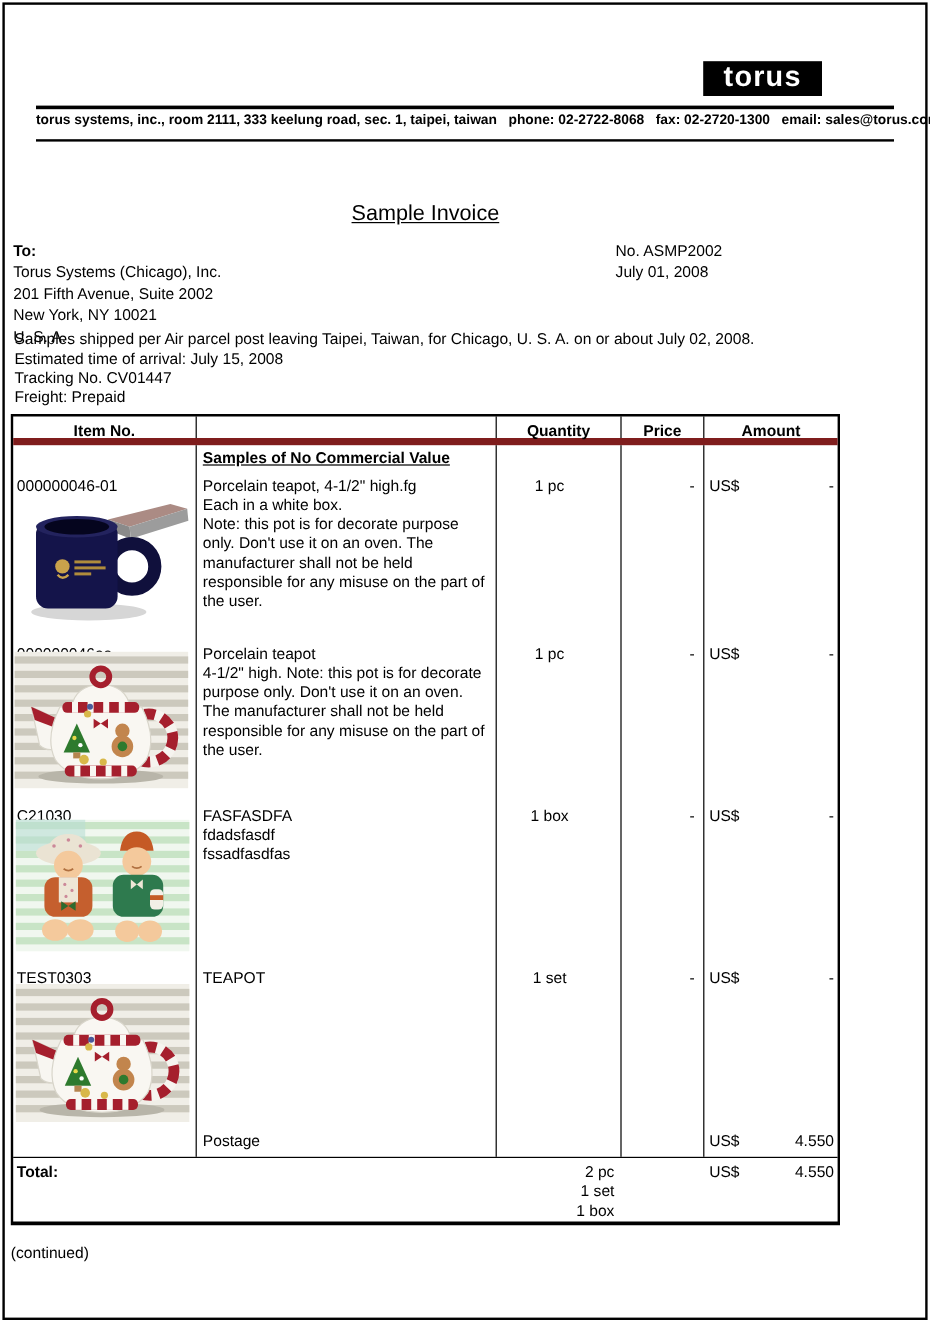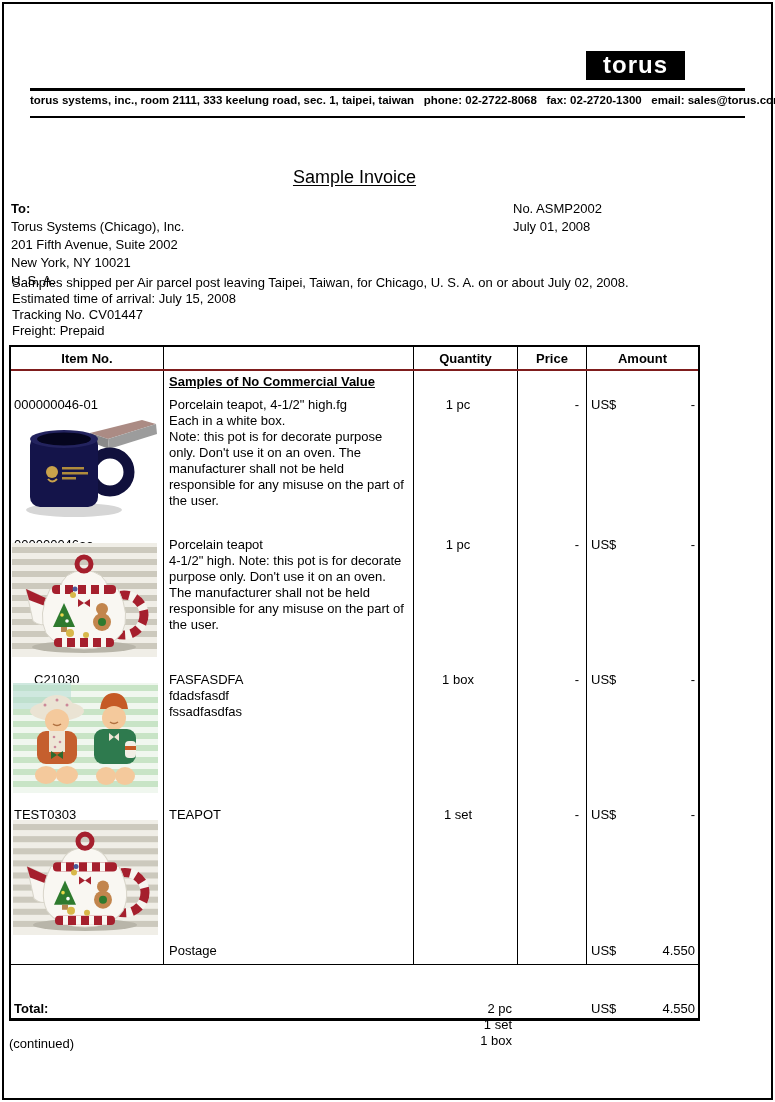--- a/index.html
+++ b/index.html
@@ -22,34 +22,34 @@
   .to-block { position:absolute; left:11px; top:200px; display:flex; font-size:13px; line-height:18px;flex-direction:column; }
   .to-label { font-weight:bold; width:22px; flex:none; }
   .pre-lines { white-space:pre-line; }
 
   .meta-block { position:absolute; left:513px; top:200px; font-size:13px; line-height:18px; }
 
   .shipping { position:absolute; left:12px; top:275px; font-size:13px; line-height:16px; white-space:pre-line; }
 
   .invoice-table { position:absolute; left:9px; top:345px; width:691px; height:676px;
                    border:2px solid #000; border-bottom-width:3px; box-sizing:border-box; font-size:13px; }
-  .thead { position:relative; height:24px; border-bottom:2px solid #7f1d1d; box-sizing:border-box; }
+  .thead { position:relative; height:24px; border-bottom:6px solid #7f1d1d; box-sizing:border-box; }
   .th { position:absolute; top:4px; text-align:center; font-weight:bold; }
   .tbody { position:relative; height:594px; border-bottom:1px solid #000; box-sizing:border-box; }
   .vline { position:absolute; top:0; width:1px; height:100%; background:#000; }
   .section-heading { position:absolute; left:158px; top:3px; font-weight:bold; text-decoration:underline; }
   .item-code { position:absolute; left:3px; }
   .photo { position:absolute; }
   .photo svg { display:block; width:100%; height:100%; }
   .desc { position:absolute; left:158px; white-space:pre; line-height:16px; }
   .qty { position:absolute; left:402px; width:104px; text-align:center; padding-right:14px; box-sizing:border-box; }
   .price { position:absolute; left:506px; width:69px; text-align:right; padding-right:7px; box-sizing:border-box; }
   .amount { position:absolute; left:576px; width:111px; display:flex; justify-content:space-between;
             padding:0 3px 0 4px; box-sizing:border-box; }
-  .total-row { position:relative; height:53px;margin-top:32px; }
+  .total-row { position:relative; height:53px; }
   .total-label { position:absolute; left:3px; top:4px; font-weight:bold; }
   .total-qty { position:absolute; left:402px; top:4px; width:104px; text-align:right; padding-right:5px;
                white-space:pre-line; line-height:16px; box-sizing:border-box; }
   .total-amount { top:4px; }
   .continued { position:absolute; left:9px; top:1036px; font-size:13px; }
 </style>
 </head>
 <body>
 
 <div class="page">
@@ -191,21 +191,21 @@
 The manufacturer shall not be held
 responsible for any misuse on the part of
 the user.</div>
       <div class="qty" style="top:166px;">1 pc</div>
       <div class="price" style="top:166px;">-</div>
       <div class="amount" style="top:166px;">
         <span>US$</span>
         <span>-</span>
       </div>
 
-      <div class="item-code" style="top:301px;margin-left:20px;">C21030</div>
+      <div class="item-code" style="top:301px;">C21030</div>
       <div class="photo" style="left:2px;top:312px;width:145px;height:110px;">
         <svg viewBox="0 0 145 110" xmlns="http://www.w3.org/2000/svg">
           <rect width="145" height="110" fill="#f0f7ef"></rect>
           <g fill="#c8e4c6">
             <rect y="2" width="145" height="6"></rect>
               <rect y="14" width="145" height="6"></rect>
               <rect y="26" width="145" height="6"></rect>
             <rect y="38" width="145" height="6"></rect>
               <rect y="50" width="145" height="6"></rect>
               <rect y="62" width="145" height="6"></rect>

